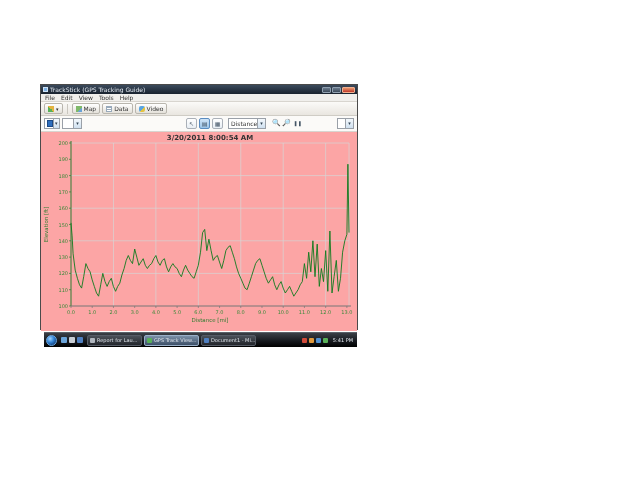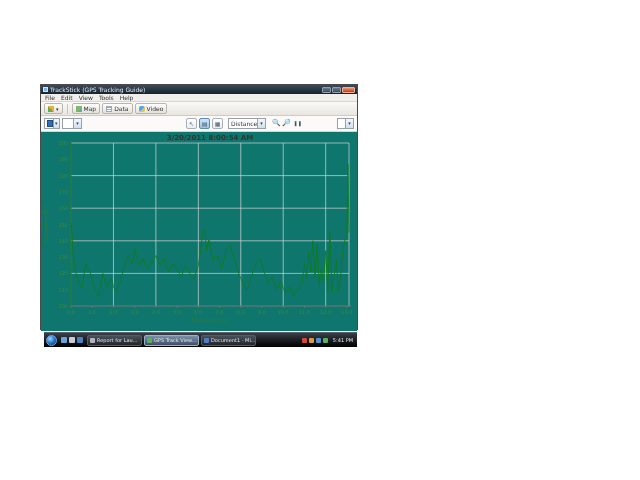--- a/index.html
+++ b/index.html
@@ -42,21 +42,21 @@
                   border-left:1px solid #9aa0a8; font-size:5px; line-height:9px; text-align:center; color:#345; }
   .swatch { width:7px; height:7px; background:#2f6fbe; border:1px solid #1c4a86; }
   .center-controls { position:absolute; left:145px; top:2px; display:flex; align-items:center; gap:2px; }
   .mini-btn { width:11px; height:11px; border:1px solid #aab0b8; border-radius:2px;
               background:linear-gradient(#ffffff,#e8eef4); font-size:6px; line-height:9px;
               text-align:center; color:#456; }
   .mini-btn.active { background:linear-gradient(#cfe4f7,#9cc4e8); border-color:#5a8cc0; }
   .glyph { font-size:7px; color:#456; line-height:11px; }
 
   
-  .chart-panel { position:relative; width:100%; height:199px; background:#0f766e; }
+  .chart-panel { position:relative; width:100%; height:199px; background:#fca5a5; }
   .chart-panel svg { display:block; }
 
   
   .taskbar { position:absolute; left:44px; top:332px; width:313px; height:15px;
              background:linear-gradient(#3a3f46,#14171c 60%,#000); border-top:1px solid #5a6068;
              display:flex; align-items:center; padding:0 2px; }
   .start-orb { width:11px; height:11px; border-radius:50%;
                background:radial-gradient(circle at 35% 30%, #9fd4ff 0%, #2f7fd0 45%, #123f7a 80%);
                border:1px solid #6aa6e0; flex:0 0 auto; }
   .ql { display:flex; gap:2px; margin:0 4px; }

